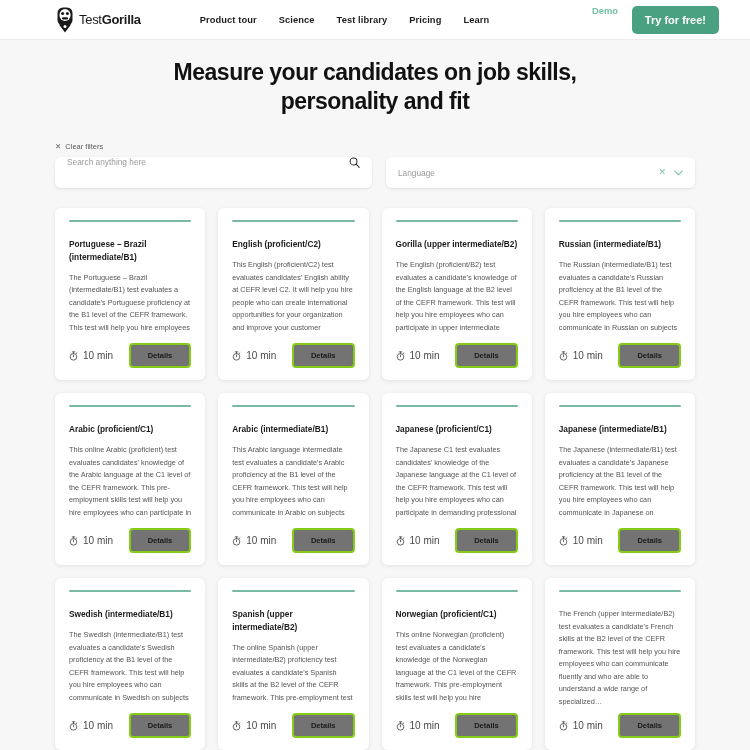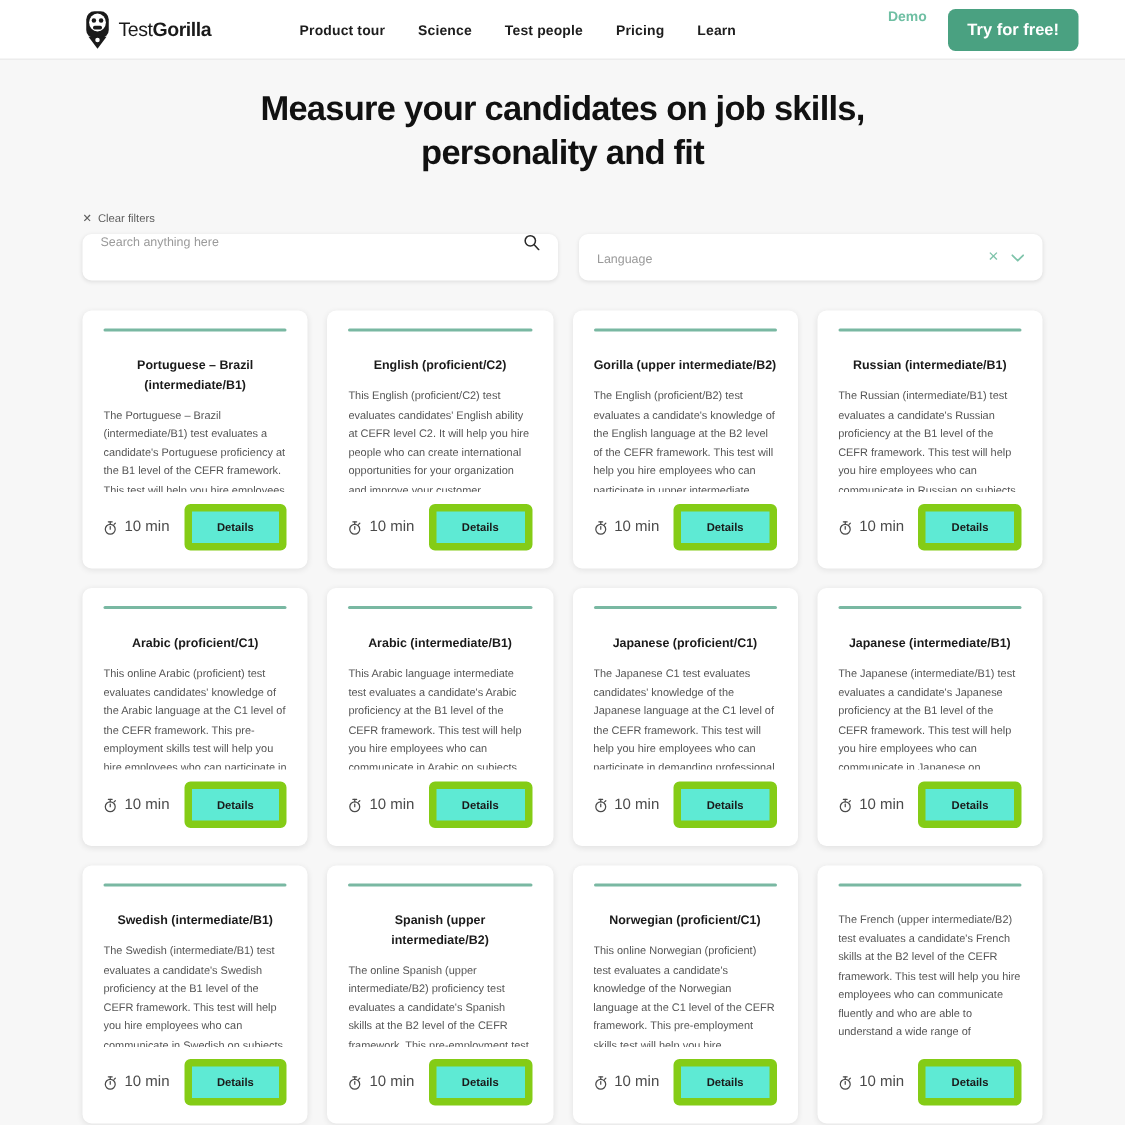--- a/index.html
+++ b/index.html
@@ -154,41 +154,40 @@
     background: #79b8a2;
     border-radius: 2px;
     margin-bottom: 16px;
   }
   .card-title {
     font-size: 8.3px;
     font-weight: 700;
     color: #1a1a1a;
     line-height: 1.55;
     margin-bottom: 8px;
-    text-align: center;
   }
   .card-desc {
     font-size: 7.3px;
     line-height: 1.72;
     color: #555555;
     flex: 1;
     overflow: hidden;
   }
   .card-footer {
     display: flex;
     align-items: center;
     justify-content: space-between;
     margin-top: 8px;
   }
   .duration { display: flex; align-items: center; gap: 5px; }
   .duration span { font-size: 10px; color: #4a4a4a; }
   .details-btn {
-    border: 5px solid #84cc16;
+    border: 2px solid #84cc16;
     border-radius: 4px;
-    background: #5eead4;
+    background: #737373;
     font-size: 7.5px;
     font-weight: 700;
     color: #1a1a1a;
     padding: 6px 17px;
     cursor: pointer;
     font-family: "Liberation Sans", sans-serif;
   }
   svg { display: block; }
 </style>
 </head>
@@ -207,21 +206,21 @@
         <rect x="7" y="10.2" width="6" height="2.4" rx="1.1" fill="#1a1a1a"></rect>
         <circle cx="10" cy="19.6" r="1.5" fill="#ffffff"></circle>
       </svg>
     </span>
     <span class="logo-text"><span>Test</span><b>Gorilla</b></span>
   </a>
 
   <nav class="nav">
     <a class="nav-link">Product tour</a>
     <a class="nav-link">Science</a>
-    <a class="nav-link">Test people</a>
+    <a class="nav-link">Test library</a>
     <a class="nav-link">Pricing</a>
     <a class="nav-link">Learn</a>
   </nav>
 
   <div class="header-right">
     <a class="demo-link">Demo</a>
     <button class="cta-btn">Try for free!</button>
   </div>
 </div>
 

